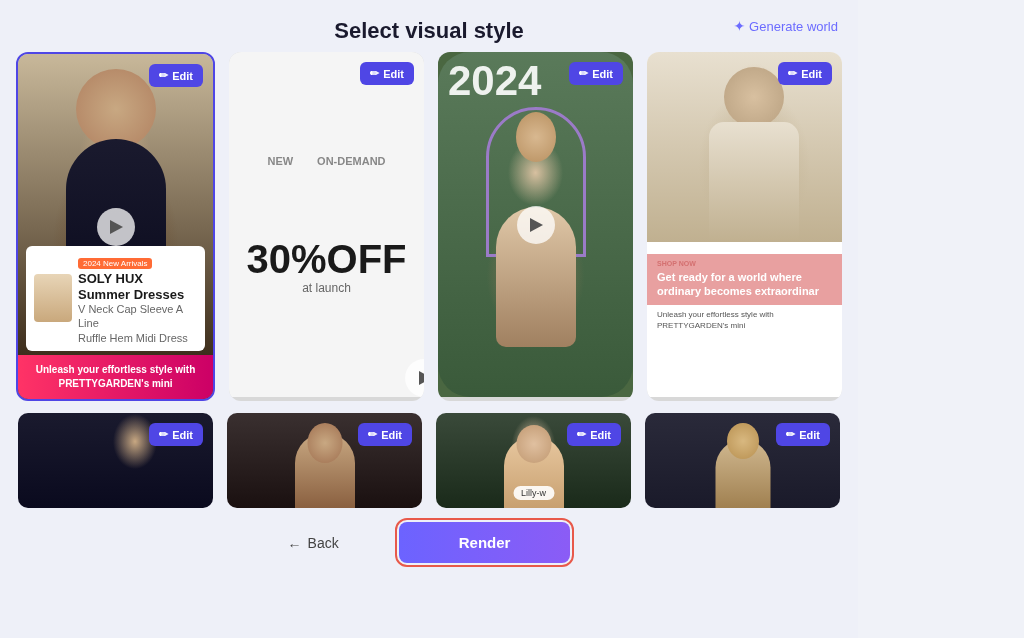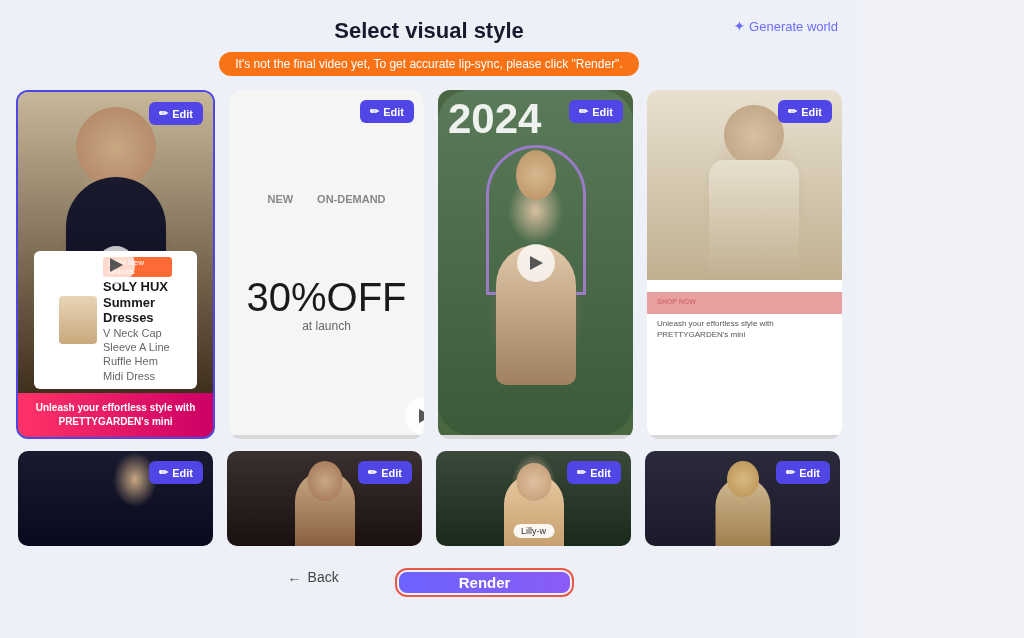--- a/index.html
+++ b/index.html
@@ -127,23 +127,23 @@
 
     .card1-overlay {
       position: absolute;
       bottom: 0;
       left: 0;
       right: 0;
     }
 
     .product-box {
       background: white;
-      margin: 0 16px;
+      margin: 0 8px;
       border-radius: 6px;
-      padding: 6px 25px;
+      padding: 6px 8px;
       display: flex;
       align-items: center;
       gap: 6px;
       margin-bottom: 4px;
     }
 
     .product-thumb {
       width: 38px;
       height: 48px;
       background: linear-gradient(180deg, #e8d5b7 0%, #c9a87c 100%);
@@ -203,21 +203,21 @@
       display: flex;
       gap: 24px;
       margin-bottom: 20px;
       font-size: 11px;
       font-weight: 600;
       color: #888;
     }
 
     .discount-text {
       font-size: 40px;
-      font-weight: 400;
+      font-weight: 700;
       color: #1a1a1a;
       line-height: 1;
     }
 
     .launch-text {
       font-size: 12px;
       color: #666;
       margin-top: 2px;
     }
 
@@ -275,25 +275,24 @@
       gap: 6px;
     }
 
     .render-btn {
       background: linear-gradient(90deg, #6c63ff, #8b5cf6);
       color: white;
       border: none;
       border-radius: 8px;
       font-size: 15px;
       font-weight: 700;
-      padding: 2px 60px;
+      padding: 12px 60px;
       cursor: pointer;
       outline: 2px solid #e8594a;
       outline-offset: 2px;
-      margin-top: 12px;
     }
 
     
     .photo-sim-woman {
       width: 100%;
       height: 100%;
       background: 
         radial-gradient(ellipse 60px 80px at 50% 30%, #c8a882 0%, transparent 60%),
         radial-gradient(ellipse 90px 130px at 50% 55%, #6a4a2a 0%, transparent 70%),
         linear-gradient(180deg, #c8b89a 0%, #2a1a0a 100%);
@@ -345,21 +344,20 @@
       background: linear-gradient(180deg, #2a2a3a 0%, #1a1a2a 100%);
     }
   </style>
 </head>
 <body>
 
 <div class="page-container">
 
   <div class="page-title">Select visual style</div>
 
-  <div class="notice-banner">It's not the final video yet, To get accurate lip-sync, please click "Render".</div>
 
   <div class="generate-more">
     <span class="sparkle">✦</span>
     <span>Generate world</span>
   </div>
 
   <div class="cards-row">
 
     <div class="card selected">
       <div class="card-top">
@@ -434,20 +432,21 @@
           <span>Edit</span>
         </button>
         <div class="photo-sim-woman4">
           <div style="position:absolute;top:15px;left:55%;transform:translateX(-50%);width:60px;height:60px;background:radial-gradient(circle,#d8c0a0,#b8a080);border-radius:50%;"></div>
           <div style="position:absolute;top:70px;left:55%;transform:translateX(-50%);width:90px;height:120px;background:linear-gradient(180deg,#e8e0d0,#c0b090);border-radius:15px 15px 5px 5px;"></div>
         </div>
 
         <div style="height:12px;background:white;clip-path:polygon(0 100%,3% 0,6% 70%,9% 20%,12% 80%,15% 10%,18% 75%,21% 25%,24% 85%,27% 15%,30% 80%,33% 20%,36% 75%,39% 25%,42% 80%,45% 15%,48% 75%,51% 25%,54% 80%,57% 20%,60% 75%,63% 15%,66% 80%,69% 25%,72% 80%,75% 15%,78% 75%,81% 25%,84% 80%,87% 20%,90% 75%,93% 20%,96% 80%,100% 100%);"></div>
         <div style="background:#e8a0a0;padding:6px 10px;">
           <div style="font-size:7px;color:#d47070;font-weight:600;margin-bottom:3px;">SHOP NOW</div>
+          <div style="font-size:11px;font-weight:800;color:white;line-height:1.3;">Get ready for a world where ordinary becomes extraordinar</div>
         </div>
         <div style="background:white;padding:4px 10px 6px;font-size:8px;color:#555;line-height:1.4;">Unleash your effortless style with PRETTYGARDEN's mini</div>
       </div>
     </div>
 
   </div>
 
   <div class="bottom-cards-row">
 
     <div class="bottom-card">

